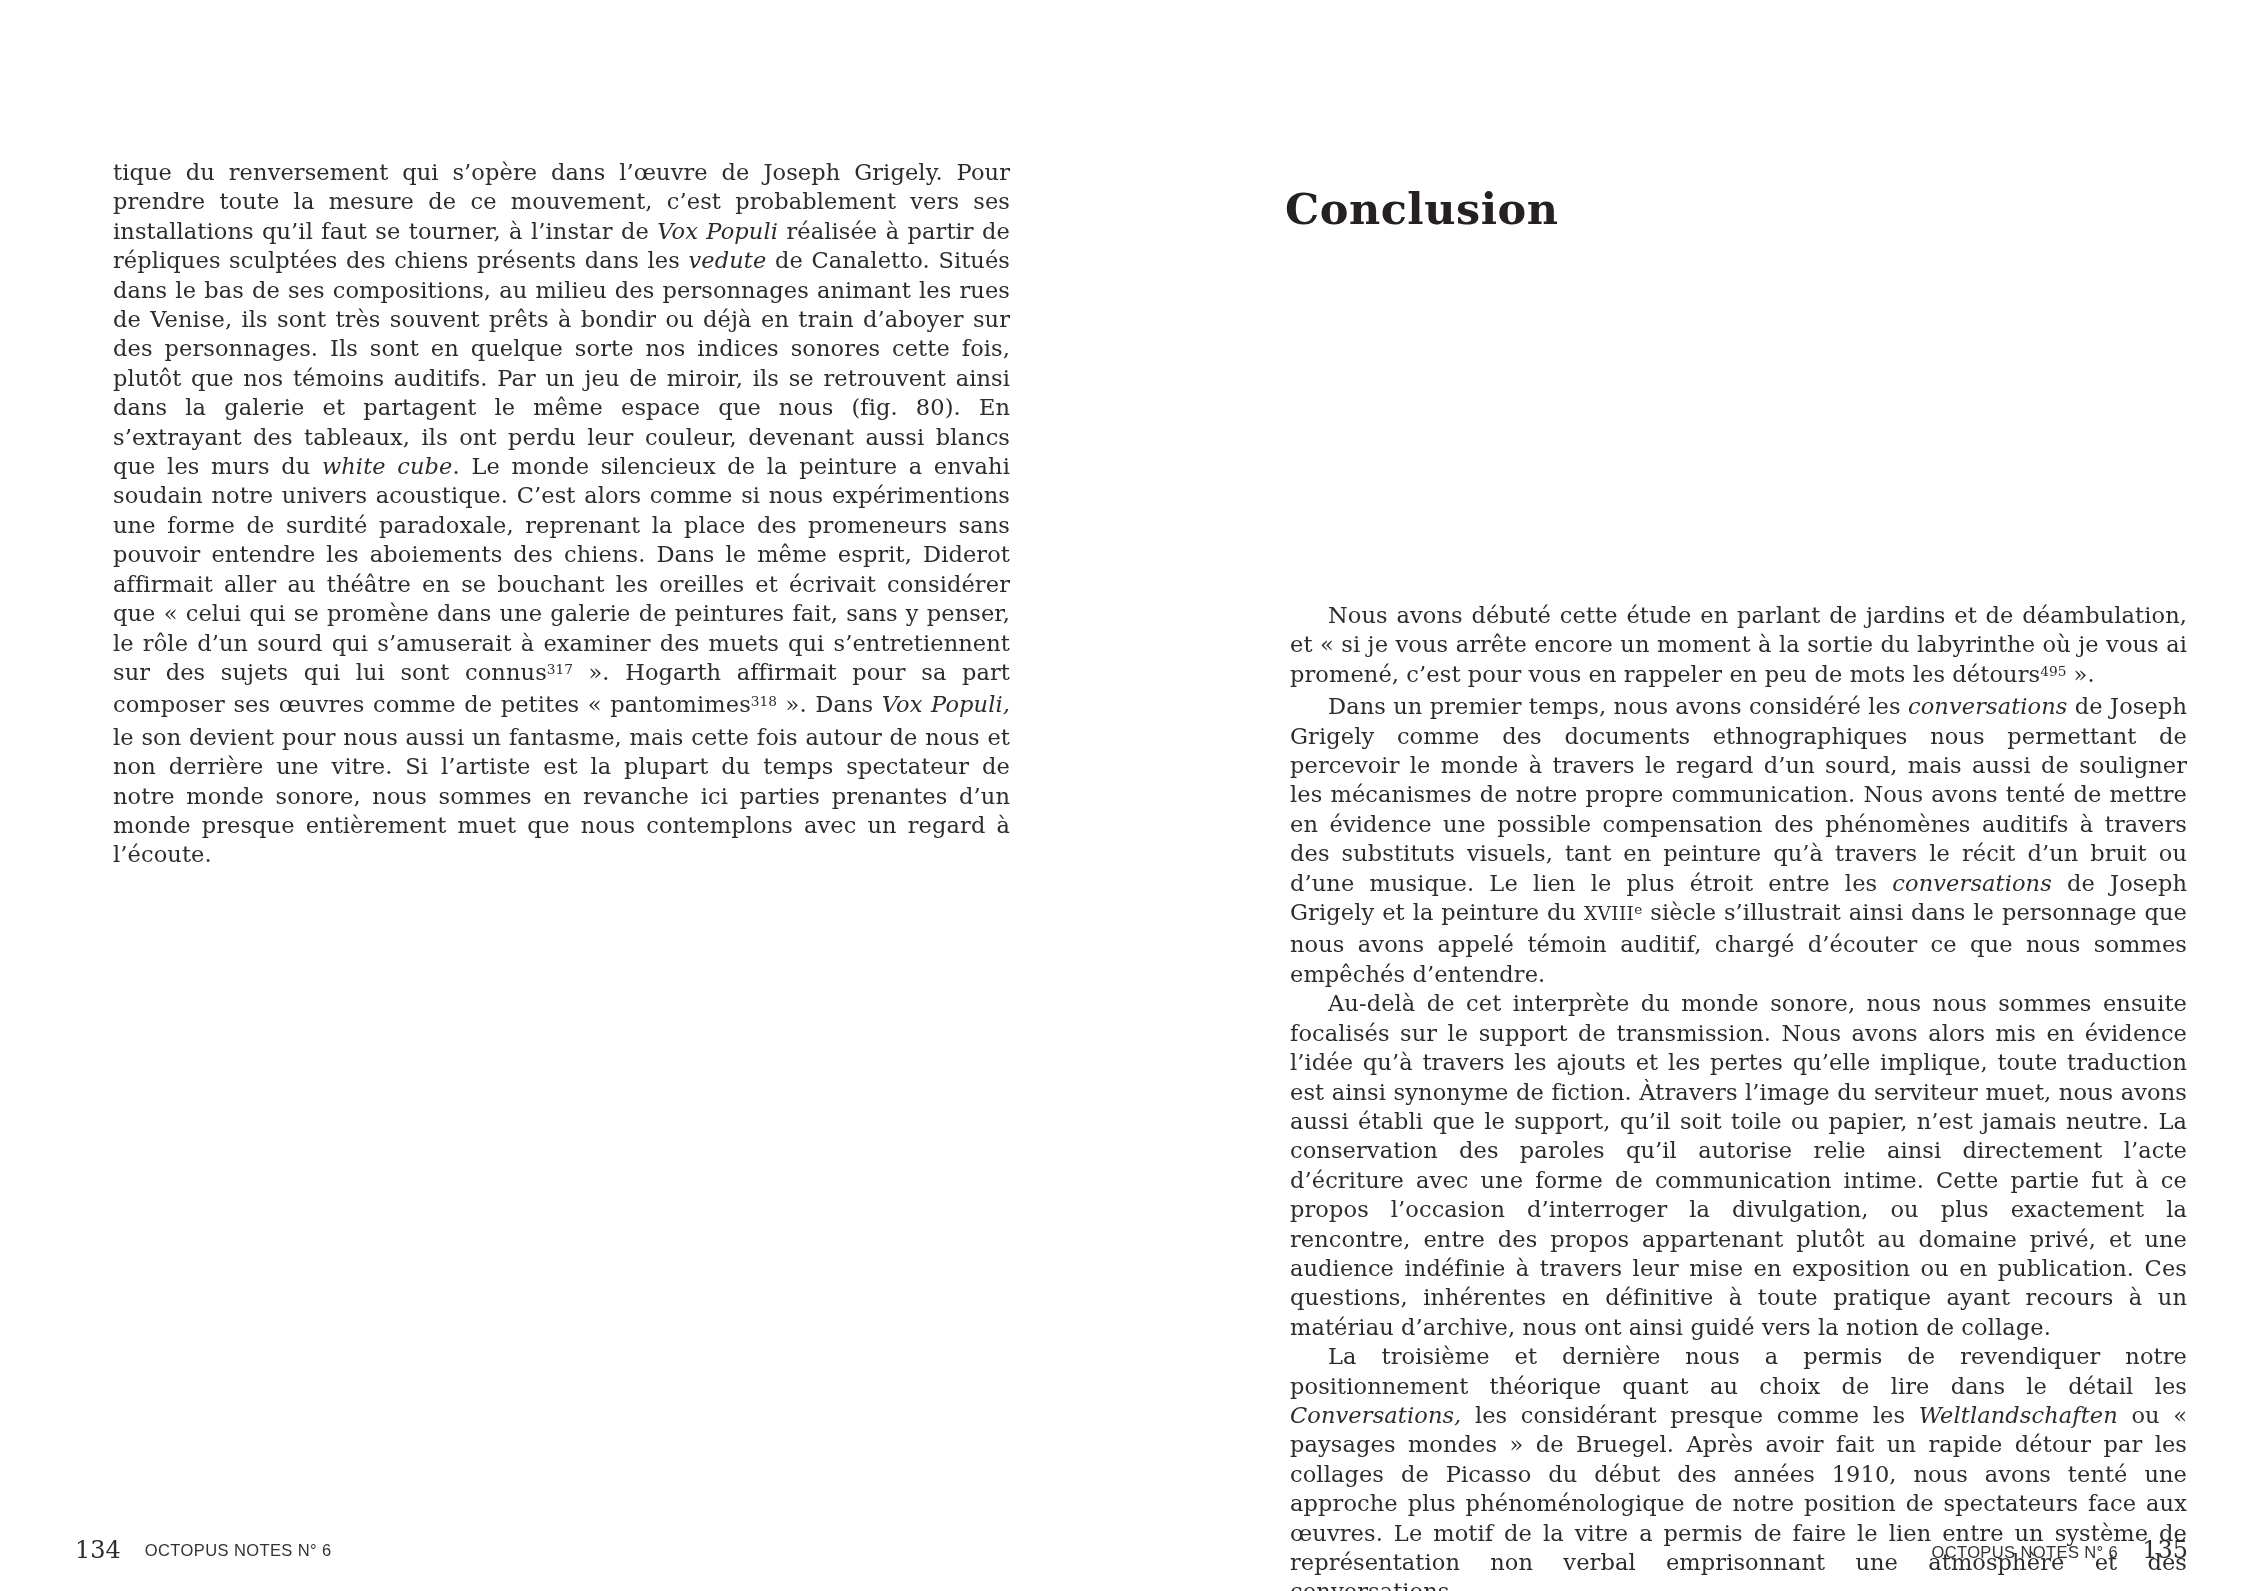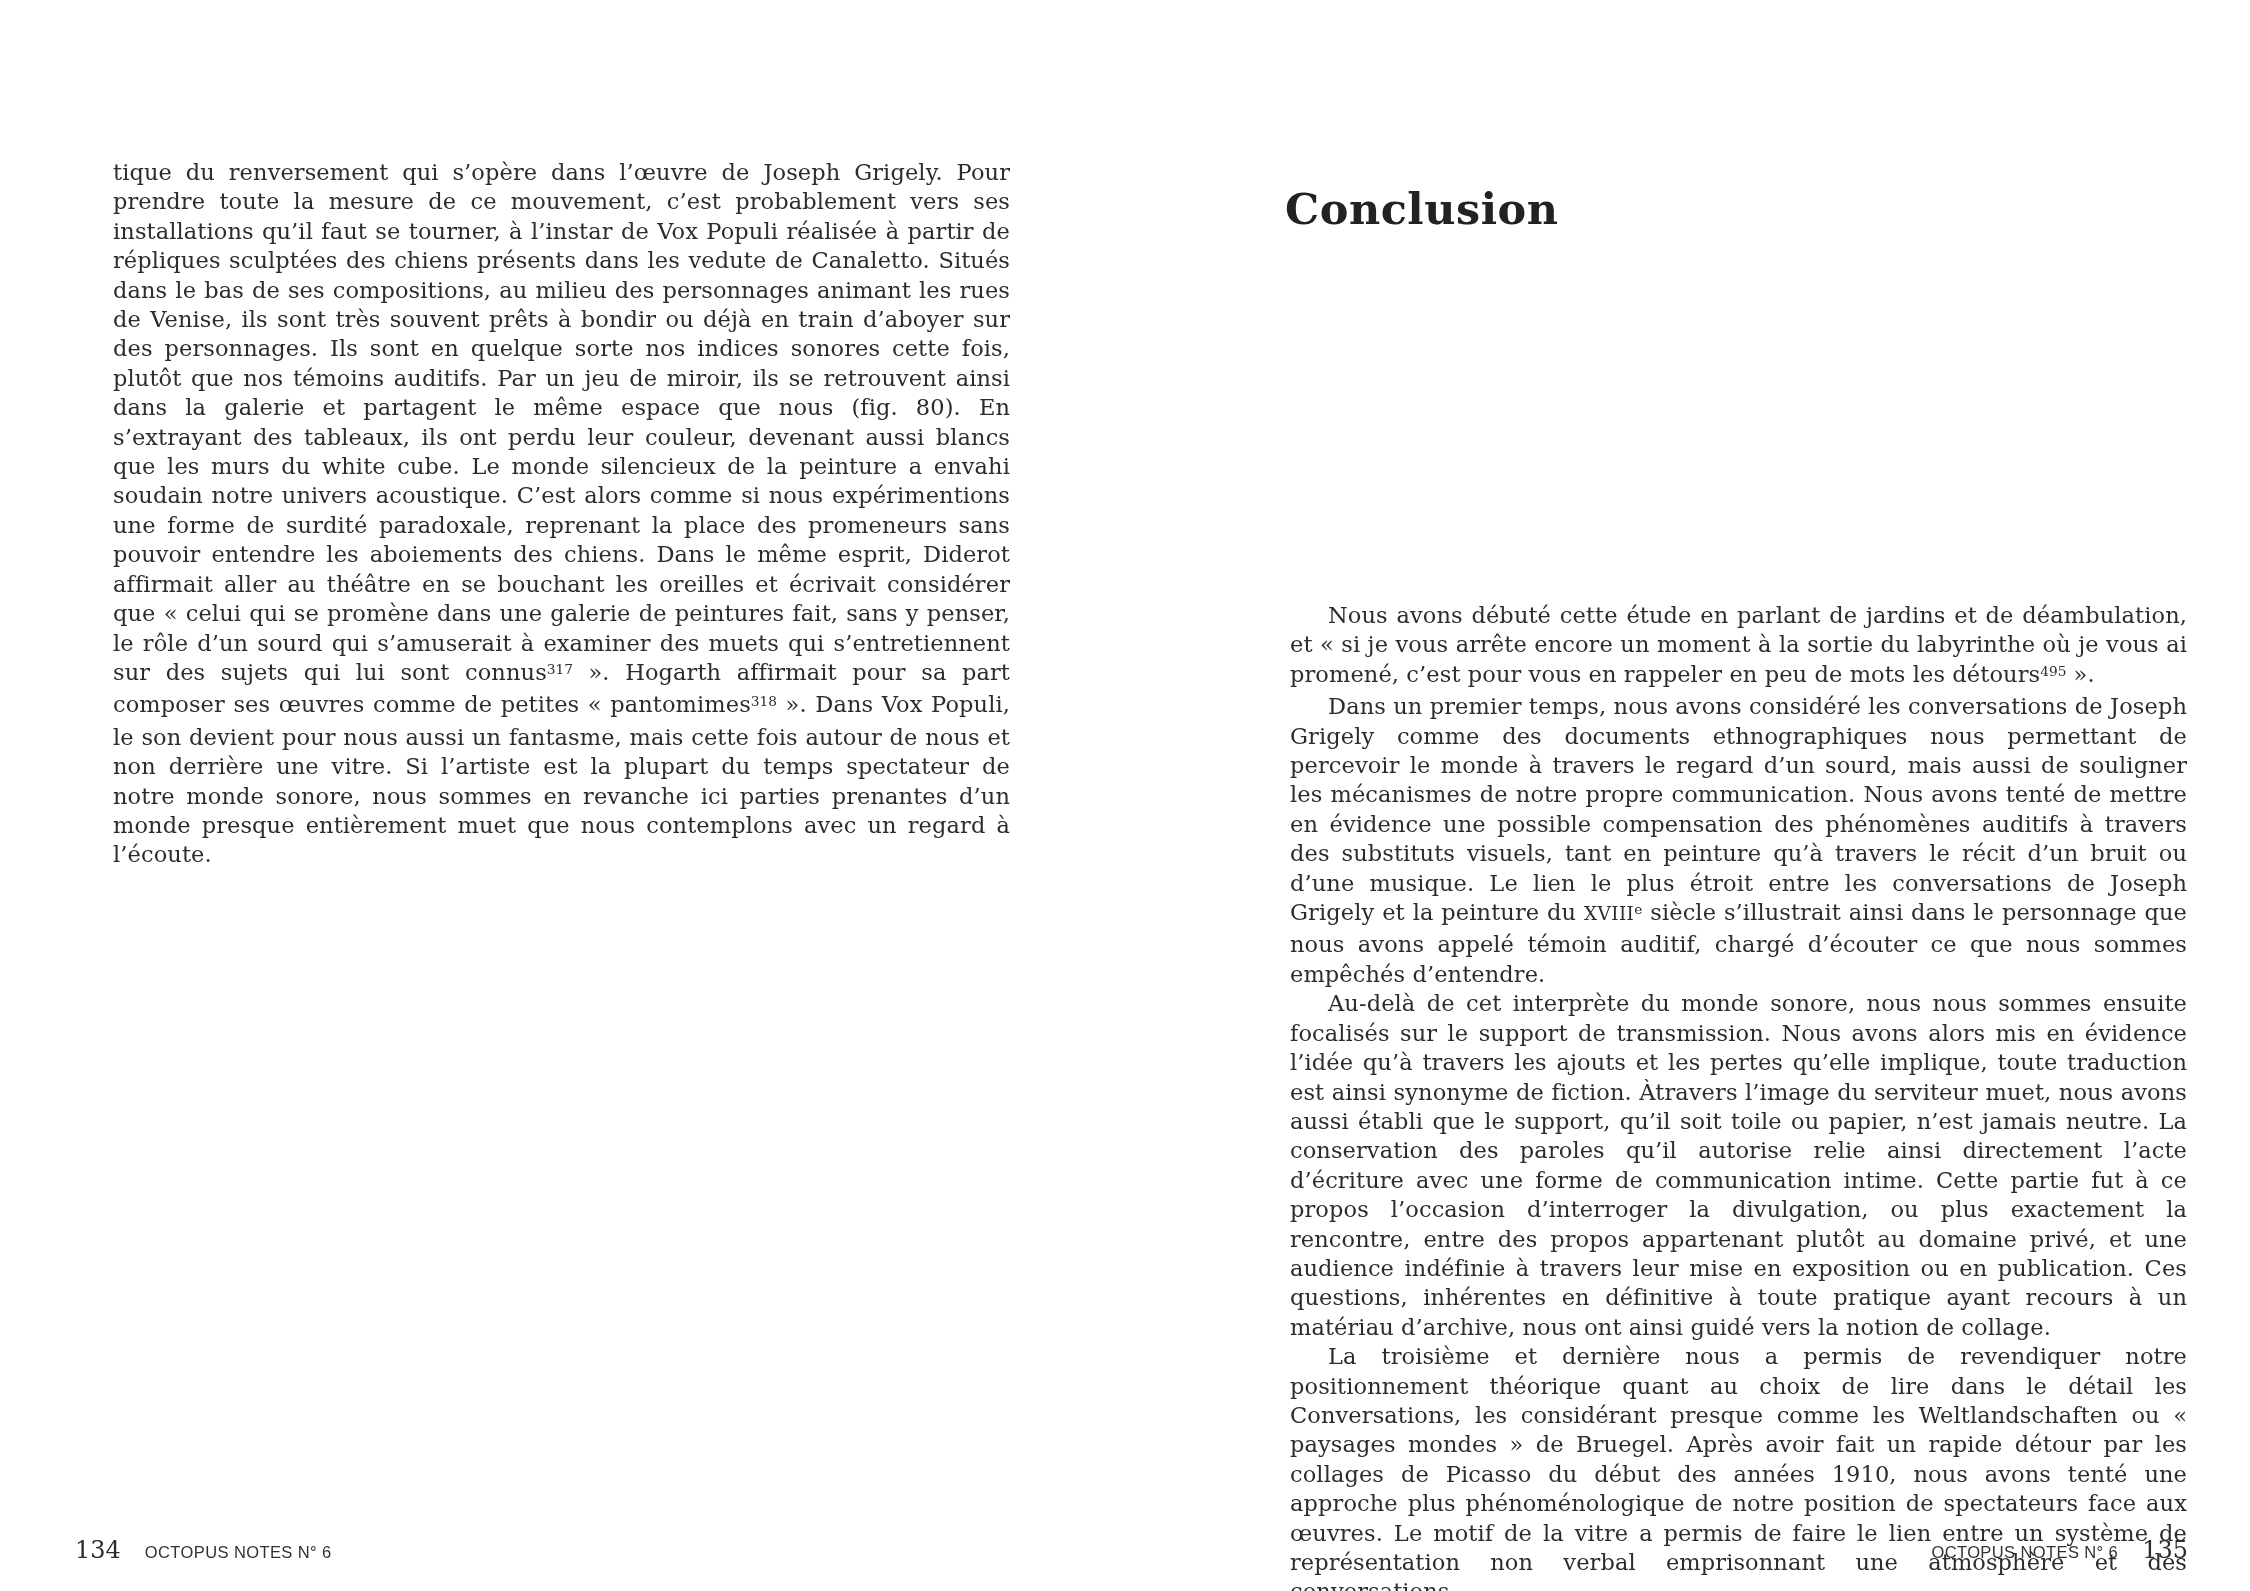--- a/index.html
+++ b/index.html
@@ -44,40 +44,40 @@
     position: absolute;
     left: 1285px;
     top: 150px;
     font-family: "DejaVu Serif", serif;
     font-weight: 700;
     font-size: 43px;
     line-height: 60px;
     color: #242120;
     letter-spacing: 0.5px;
   }
-  .it { }
+  .it { font-style: italic; }
   .sup {
     font-size: 61%;
     vertical-align: baseline;
     position: relative;
     top: -0.45em;
     letter-spacing: 0;
   }
   .sc {
     font-size: 0.82em;
     letter-spacing: 0.02em;
   }
   .footer {
     position: absolute;
     bottom: 27px;
     display: flex;
     align-items: baseline;
     gap: 24px;
   }
-  .footer-left { left: 75px; }
+  .footer-left { left: 75px; align-items: center; }
   .footer-right { right: 62px; }
   .page-number {
     font-family: "DejaVu Serif", serif;
     font-size: 24px;
     color: #2e2c2b;
   }
   .journal-name {
     font-family: "Liberation Sans", "DejaVu Sans", sans-serif;
     font-weight: 400;
     font-size: 16.5px;

